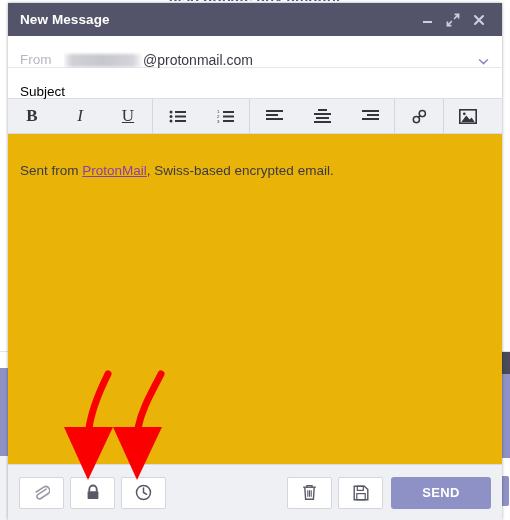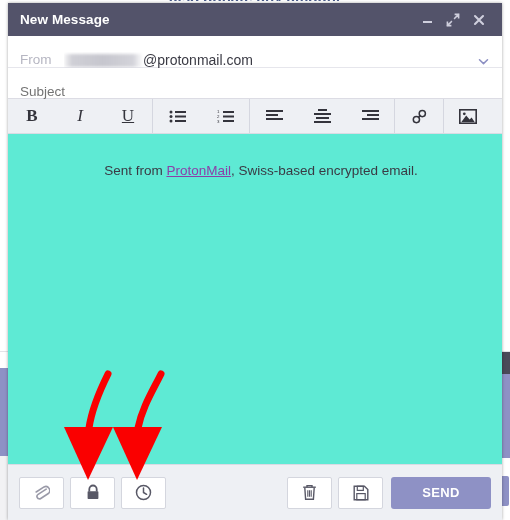--- a/index.html
+++ b/index.html
@@ -180,21 +180,21 @@
     justify-content: center;
     color: #8b8ec2;
     cursor: pointer;
     flex: none;
   }
   #subject-row {
     height: 31px;
     border-bottom: 1px solid #dcdce4;
   }
   #subject-placeholder {
-    color: #737373;
+    color: #000000;
     font-size: 13.5px;
   }
 
   
   #format-toolbar {
     height: 35px;
     background: #eef0f4;
     border-bottom: 1px solid #d9dbe4;
     display: flex;
     align-items: stretch;
@@ -218,27 +218,26 @@
     font-size: 15px;
   }
   .fmt-btn svg { display: block; }
   .fmt-b { font-family: "Liberation Serif", serif; font-weight: bold; font-size: 17px; }
   .fmt-i { font-family: "Liberation Serif", serif; font-style: italic; font-size: 17px; }
   .fmt-u { font-family: "Liberation Serif", serif; text-decoration: underline; font-size: 17px; }
 
   
   #body-area {
     flex: 1;
-    background: #5eead4;
+    background: #eab308;
     padding: 28px 0 0 12px;
     font-size: 13.5px;
     color: #3a3a44;
     overflow: hidden;
     position: relative;
-    text-align: center;
   }
   #body-text { line-height: 1.4; }
   #proton-link {
     color: #8b3fa8;
     text-decoration: underline;
     cursor: pointer;
   }
 
   
   #bottom-bar {

